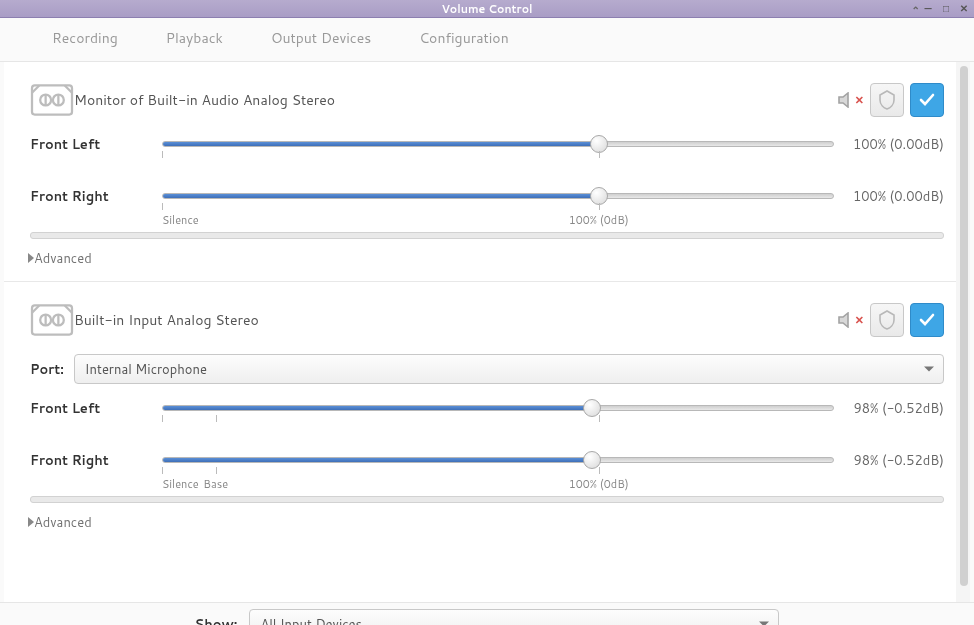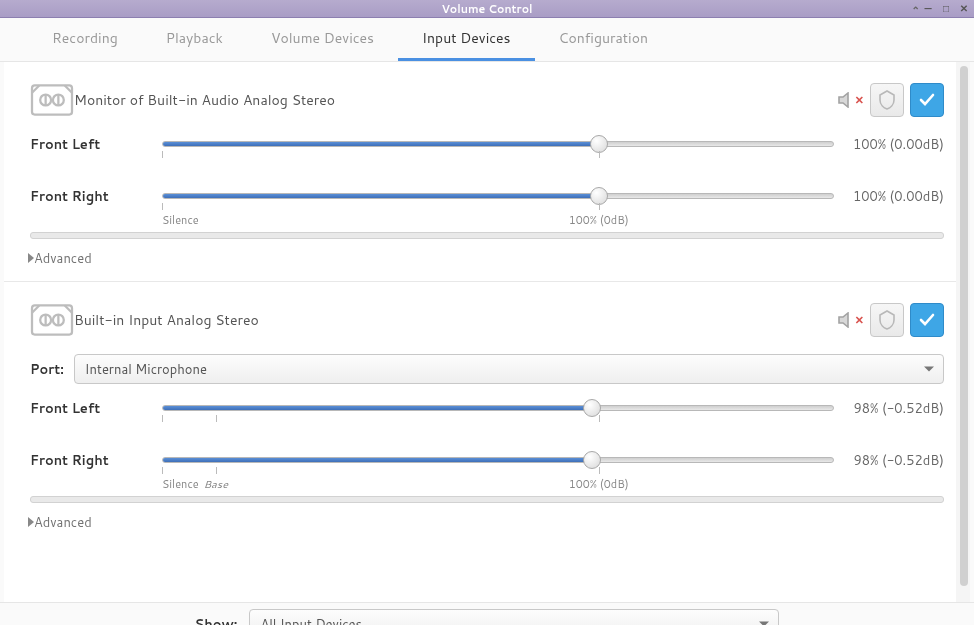--- a/index.html
+++ b/index.html
@@ -67,21 +67,21 @@
   }
   .thumb {
     position:absolute; top:50%; width:18px; height:18px; border-radius:50%;
     background:radial-gradient(circle at 35% 30%, #fff, #d8d8d8);
     border:1px solid #a8a8a8; transform:translate(-50%,-50%);
   }
   .readout { width:110px; text-align:right; font-size:13px; color:#666; white-space:nowrap; padding-left:10px;}
   .ticks { display:flex; margin-left:132px; margin-right:110px; position:relative; height:18px;}
   .tick { position:absolute; top:-3px; width:1px; height:7px; background:#bbb;}
   .tick-label { position:absolute; top:6px; font-size:11px; color:#888; transform:translateX(-50%);}
-  .tick-label.base { font-style:italic; }
+  .tick-label.base { }
   .vu-bar { margin:8px 0 10px 0; height:7px; background:#e9e9e9; border:1px solid #d2d2d2; border-radius:3px;}
   .advanced { display:flex; align-items:center; font-size:13px; color:#737373; margin:6px 0 6px -2px; cursor:pointer;}
   .advanced .tri { width:0;height:0; border-top:5px solid transparent; border-bottom:5px solid transparent; border-left:6px solid #888;}
   .footer {
     height: 42px; display:flex; align-items:center; justify-content:center; gap:12px;
     border-top:1px solid #e6e6e6; background:#fafafa;
   }
   .footer-label { font-weight:bold; font-size:13px; color:#333;}
 </style>
 </head>
@@ -93,22 +93,21 @@
   <div class="winbtns">
     <span>—</span>
     <span>□</span>
     <span>✕</span>
   </div>
 </div>
 
 <div class="tabs">
   <div class="tab">Recording</div>
   <div class="tab">Playback</div>
-  <div class="tab">Volume Devices</div>
-  <div class="tab active">Input Devices</div>
+  <div class="tab">Output Devices</div>
   <div class="tab">Configuration</div>
 </div>
 
 <div class="content">
   <div class="scrollbar-fake">
     <div class="scrollbar-thumb"></div>
   </div>
 
   <div class="device">
     <div class="dev-header">

